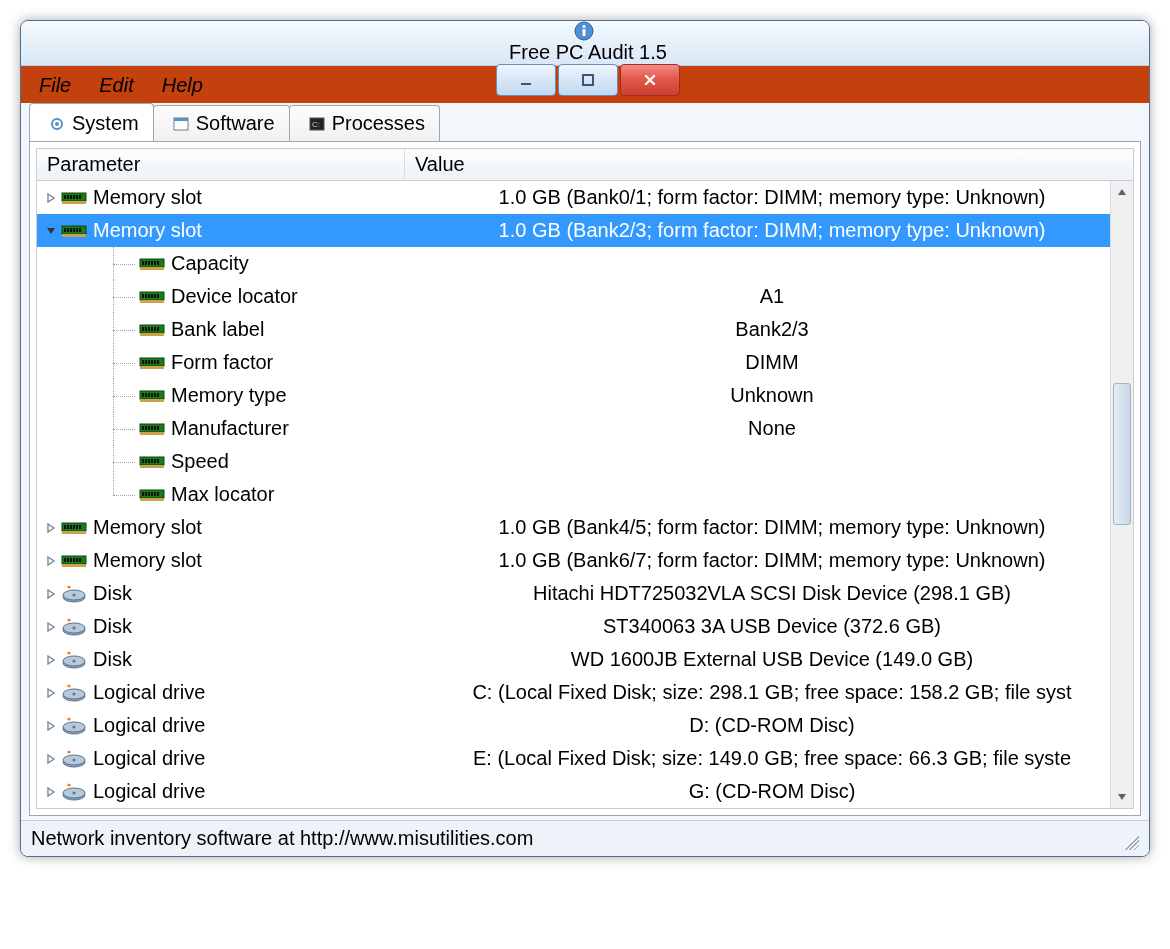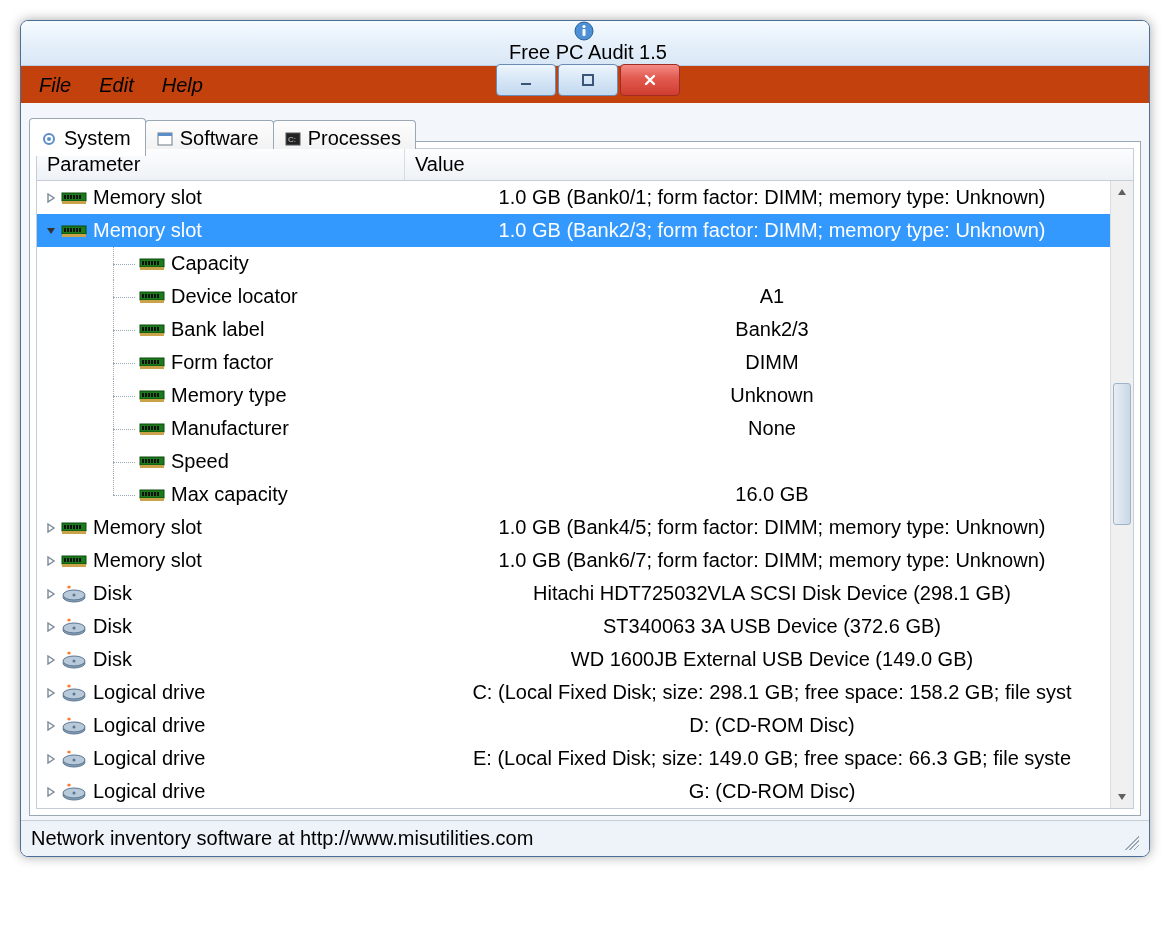--- a/index.html
+++ b/index.html
@@ -66,27 +66,27 @@
     display: flex;
     align-items: flex-end;
     padding: 0 8px;
     background: #f3f7fc;
   }
   .tab {
     display: inline-flex; align-items: center;
     gap: 6px;
     border: 1px solid #9aa7b5;
     border-bottom: none;
-    padding: 6px 14px 6px 10px;
+    padding: 6px 14px 6px 18px;
     background: linear-gradient(to bottom, #fdfdfd, #f0f0f0);
     border-top-left-radius: 4px;
     border-top-right-radius: 4px;
     font-size: 20px;
     position: relative;
-    top: 15px;
+    top: 0;
     margin-right: -1px;
     text-align: center;
   }
   .tab.active {
     background: #fff;
     z-index: 2;
     padding-top: 8px;
   }
   .tab .tab-icon { width: 18px; height: 18px; display:inline-flex; align-items:center; justify-content:center; }
   
@@ -478,23 +478,22 @@
                     <rect x="1" y="3" width="24" height="8" fill="#1b7a1b" stroke="#0d4a0d"></rect>
                     <rect x="3" y="5" width="2" height="4" fill="#111"></rect>
                     <rect x="6" y="5" width="2" height="4" fill="#111"></rect>
                     <rect x="9" y="5" width="2" height="4" fill="#111"></rect>
                     <rect x="12" y="5" width="2" height="4" fill="#111"></rect>
                     <rect x="15" y="5" width="2" height="4" fill="#111"></rect>
                     <rect x="18" y="5" width="2" height="4" fill="#111"></rect>
                     <rect x="1" y="11" width="24" height="3" fill="#c9a24a"></rect>
                   </svg>
                 </span>
-                <span>Max capacity</span>
-              </div>
-              <div class="cell-value">16.0 GB</div>
+                <span>Max locator</span>
+              </div>
             </div>
             <div class="row">
               <div class="cell-param">
                 <span class="expander">
                   <svg width="10" height="10">
                     <path d="M2 1 L8 5 L2 9 Z" fill="none" stroke="#7a8a9a" stroke-width="1.4"></path>
                   </svg>
                 </span>
                 <span class="node-icon">
                   <svg width="26" height="16" viewBox="0 0 26 16">

